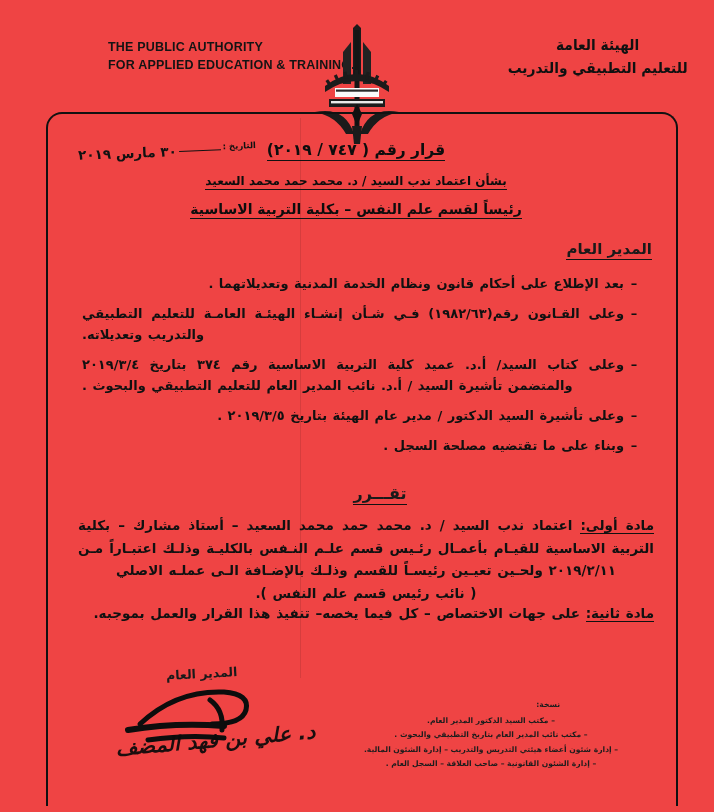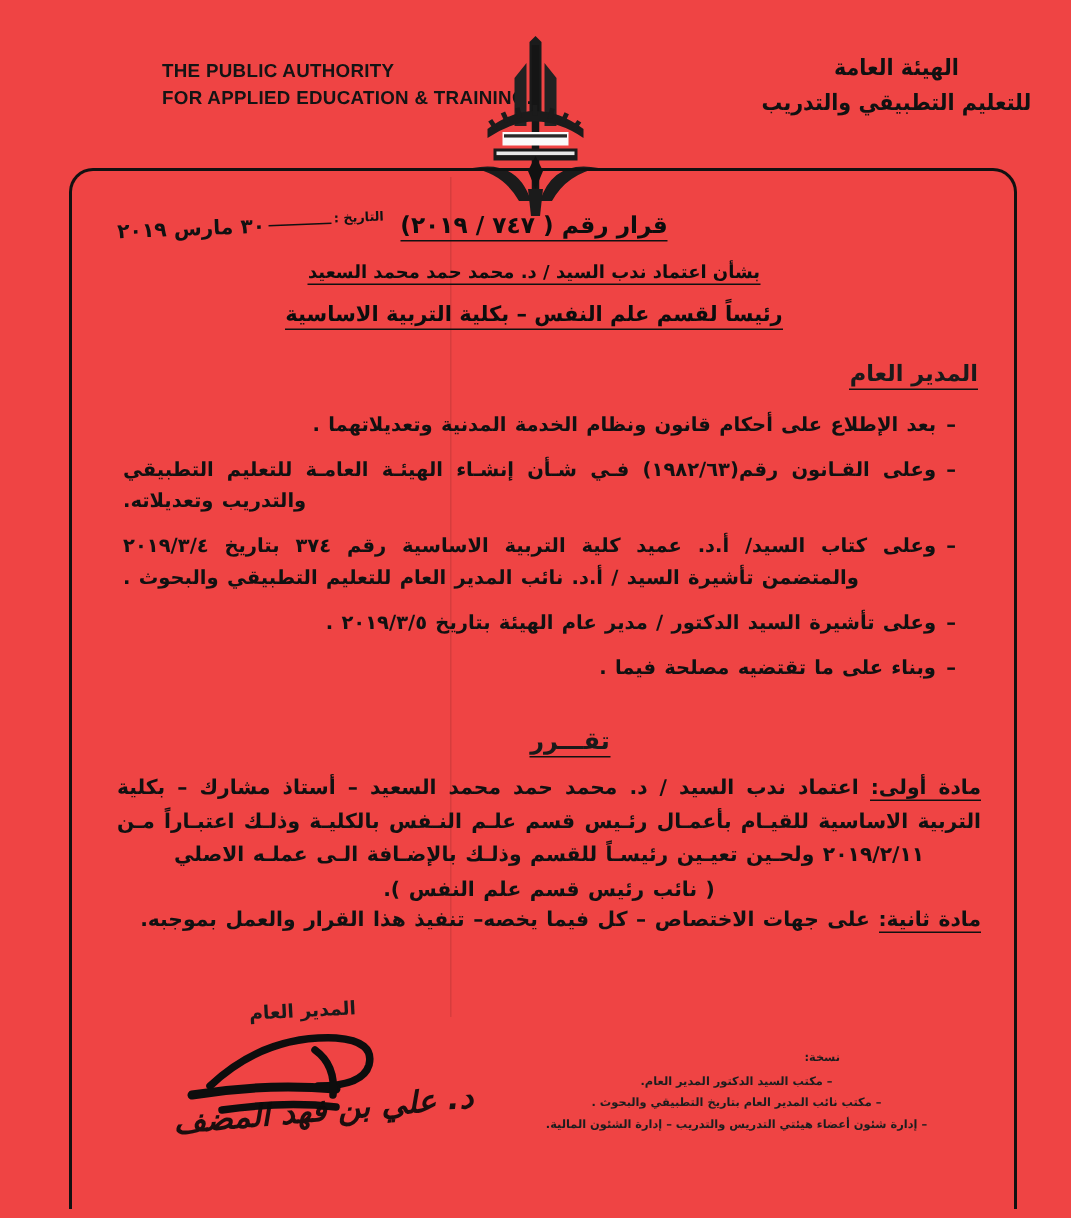--- a/index.html
+++ b/index.html
@@ -345,21 +345,21 @@
       <div class="w-item">
         <span class="w-dash">–</span>
         <span class="w-text two-line">وعلى كتاب السيد/ أ.د. عميد كلية التربية الاساسية رقم ٣٧٤ بتاريخ ٢٠١٩/٣/٤ والمتضمن تأشيرة السيد / أ.د. نائب المدير العام للتعليم التطبيقي والبحوث .</span>
       </div>
       <div class="w-item">
         <span class="w-dash">–</span>
         <span class="w-text">وعلى تأشيرة السيد الدكتور / مدير عام الهيئة بتاريخ ٢٠١٩/٣/٥ .</span>
       </div>
       <div class="w-item">
         <span class="w-dash">–</span>
-        <span class="w-text">وبناء على ما تقتضيه مصلحة فيما .</span>
+        <span class="w-text">وبناء على ما تقتضيه مصلحة السجل .</span>
       </div>
     </div>
 
     <div class="decide">
       <span>تقـــرر</span>
     </div>
 
     <div class="article a1">
       <span class="art-label">مادة أولى:</span><span> اعتماد ندب السيد / د. محمد حمد محمد السعيد – أستاذ مشارك – بكلية التربية الاساسية للقيـام بأعمـال رئـيس قسم علـم النـفس  بالكليـة وذلـك اعتبـاراً مـن ٢٠١٩/٢/١١ ولحـين تعيـين رئيسـاً للقسم وذلـك بالإضـافة الـى عملـه الاصلي</span>
       <span class="art-tail">( نائب رئيس قسم علم النفس ).</span>
@@ -382,16 +382,17 @@
         </svg>
       </div>
       <div class="sig-name">د. علي بن فهد المضف</div>
     </div>
 
     <div class="dist">
       <div class="dist-head">نسخة:</div>
       <div class="dist-item">– مكتب السيد الدكتور المدير العام.</div>
       <div class="dist-item">– مكتب نائب المدير العام بتاريخ التطبيقي والبحوث .</div>
       <div class="dist-item">– إدارة شئون أعضاء هيئتي التدريس والتدريب – إدارة الشئون المالية.</div>
+      <div class="dist-item">– إدارة الشئون القانونية –   صاحب العلاقة – السجل العام .</div>
     </div>
 
   </div>
 </div>
 
 </body></html>

